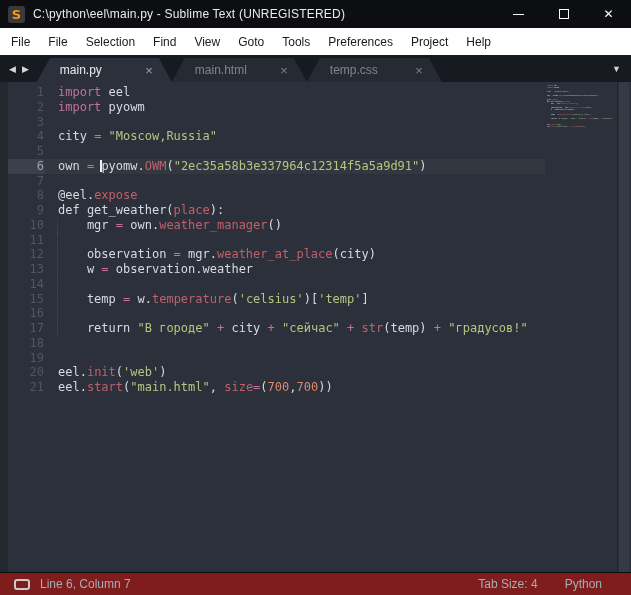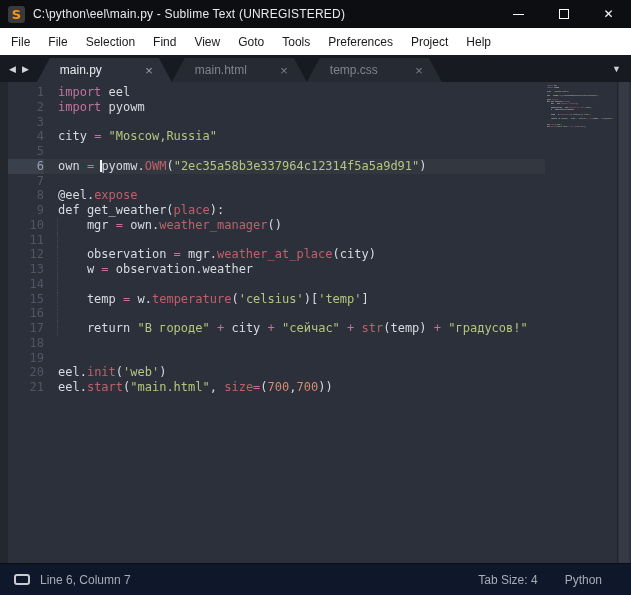--- a/index.html
+++ b/index.html
@@ -55,21 +55,21 @@
   .cursor { display:inline-block; width:2px; height:12px; margin:0 -1px; background:#f2f3f5; vertical-align:-2px; }
 
   
   .minimap { position:absolute; left:545px; top:2px; width:72px; height:100%; overflow:hidden; }
   .minimap-inner { transform:scale(0.14); transform-origin:top left; width:4000px; }
   .minimap-inner .row { height:14.75px; }
   .scroll-divider { position:absolute; right:13px; top:0; bottom:0; width:1px; background:#20242b; }
   .scroll-puck { position:absolute; right:2px; top:0; bottom:0; width:10px; background:#353b45; }
 
   
-  .statusbar { height:32px; background:#0f172a; display:flex; align-items:center; flex:0 0 auto;
+  .statusbar { height:23px; background:#7f1d1d; display:flex; align-items:center; flex:0 0 auto;
                color:#a7adb5; font-size:12px; border-top:1px solid #0c0d10; }
   .status-icon { width:16px; height:11px; border:2px solid #c8cbd0; border-radius:3px; margin:0 10px 0 14px; }
   .status-left { flex:1 1 auto; }
   .status-tabsize { margin-right:27px; }
   .status-syntax { margin-right:29px; }
 </style>
 </head>
 <body>
 
 <div class="window">

